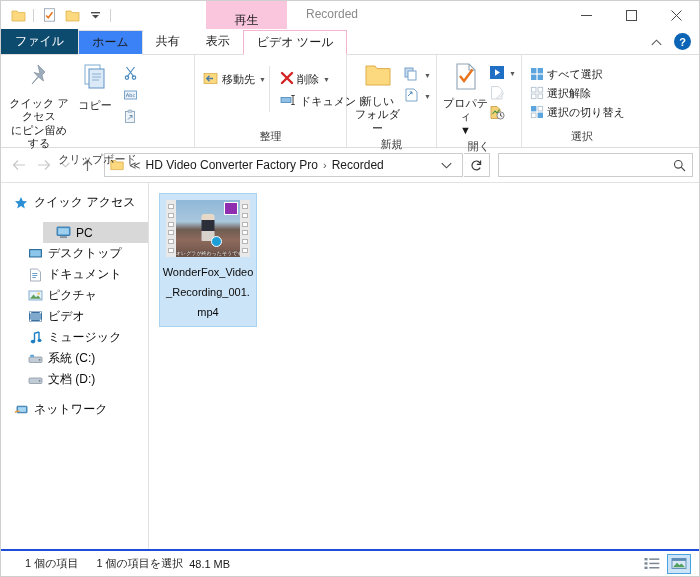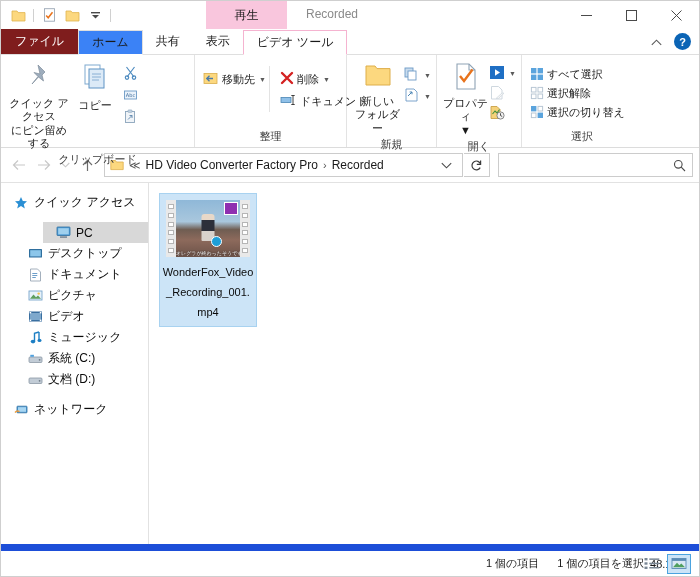--- a/index.html
+++ b/index.html
@@ -63,21 +63,21 @@
     color: #8a8a8a;
   }
   .play-tab {
     position: absolute;
     left: 205px;
     top: 0px;
     width: 81px;
     height: 28px;
     background: #f9c6dd;
     display: flex;
-    align-items: center;
+    align-items: flex-end;
     justify-content: center;
     font-size: 12px;
     color: #1a1a1a;
   }
   .win-controls {
     position: absolute;
     right: 0;
     top: 0;
     display: flex;
     height: 28px;
@@ -105,21 +105,21 @@
     height: 25px;
     padding: 0 13px;
     display: flex;
     align-items: center;
     font-size: 12px;
     color: #1a1a1a;
     box-sizing: border-box;
     position: relative;
   }
   .tab.file {
-    background: #7f1d1d;
+    background: #0c4a6e;
     color: #fff;
     padding: 8px 14px;
   }
   .tab.active {
     background: #3b82f6;
     border: 1px solid #dfdfdf;
     border-bottom: 1px solid #fff;
     margin-bottom: -1px;
     z-index: 3;
   }
@@ -442,28 +442,27 @@
     line-height: 20px;
     color: #0a0a0a;
     text-align: center;
     word-break: break-all;
     width: 92px;
   }
 
   
   .statusbar {
     height: 25px;
-    border-top: 7px solid #1d4ed8;
-    display: flex;
-    align-items: center;
-    padding: 0 8px;
+    border-top: 2px solid #1d4ed8;
+    display: flex;
+    align-items: center;
+    padding: 0 24px;
     flex: 0 0 auto;
     background: #fff;
     position: relative;
-    justify-content: flex-end;
   }
   .status-text {
     font-size: 11px;
     color: #1a1a1a;
   }
   .status-sep { width: 18px; }
   .view-toggles {
     position: absolute;
     right: 8px;
     display: flex;

